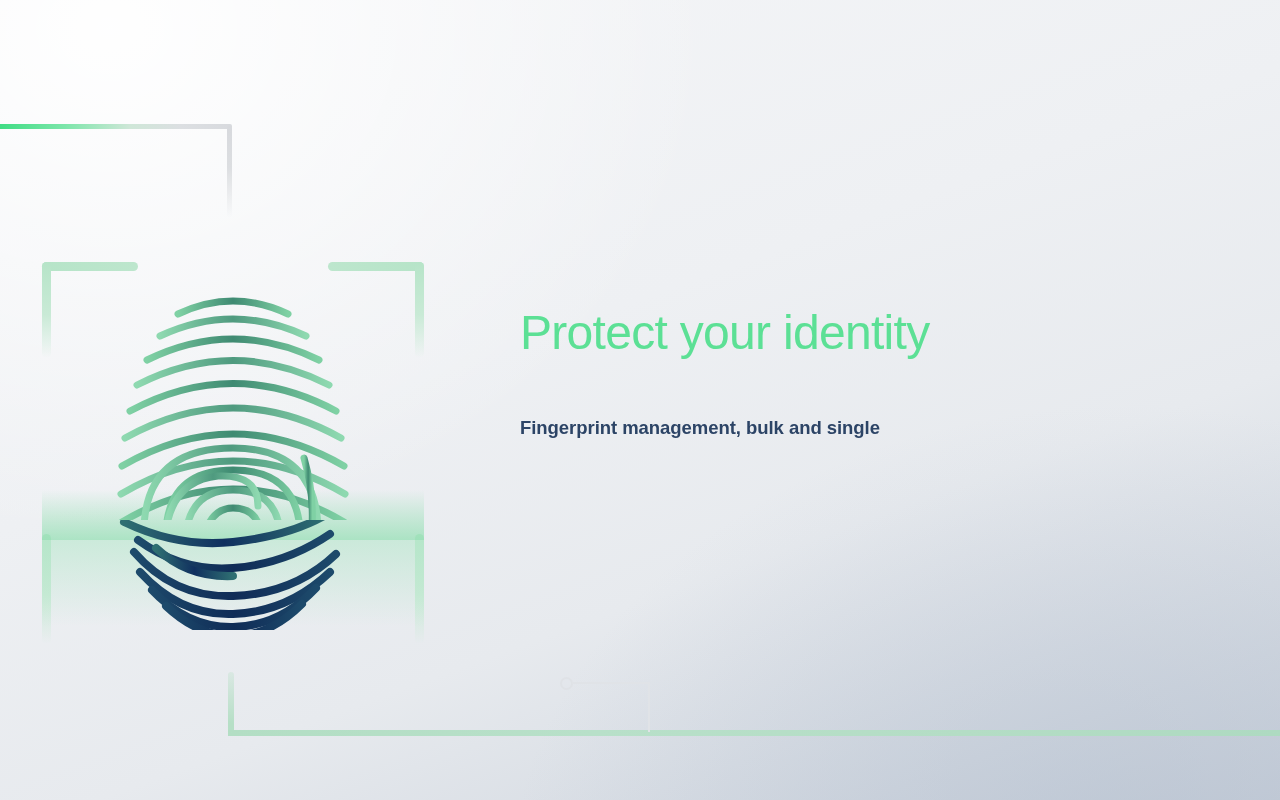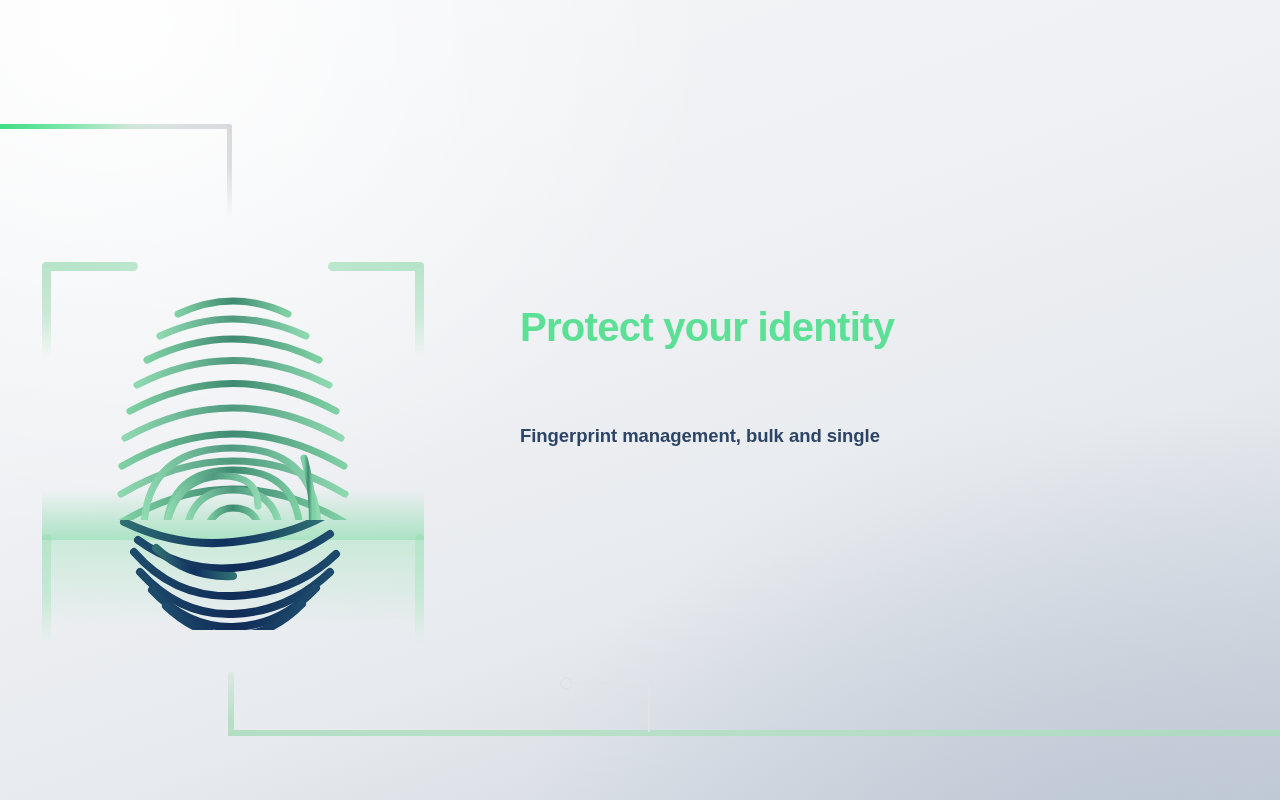--- a/index.html
+++ b/index.html
@@ -99,27 +99,27 @@
     position:absolute; left:0; top:278px; width:382px; height:86px;
     background:linear-gradient(180deg, rgba(176,230,199,.55) 0%, rgba(200,238,215,0) 100%);
   }
 
   .print{ position:absolute; left:66px; top:18px; width:250px; height:350px; }
   .print svg{ width:100%; height:100%; display:block; }
 
   
   .copy{ position:absolute; left:520px; top:296px; width:700px; }
   .headline{
-    font-size:40px; font-weight:700; letter-spacing:-.7px; line-height:1.55;
+    font-size:48px; font-weight:400; letter-spacing:-.7px; line-height:1.55;
   }
   .l1{ color:#5ce095; }
   .l2{ color:#21355e; }
   .l2 .dot{ color:#5ce095; }
   .subcopy{
-    margin-top:62px; font-size:18.5px; font-weight:700;
+    margin-top:42px; font-size:18.5px; font-weight:700;
     line-height:1.68; color:#2c4466; letter-spacing:-.05px;
   }
 </style>
 </head>
 <body>
 
 <div class="bg-base"></div>
 <div class="bg-wash-tl"></div>
 <div class="bg-wash-br"></div>
 

